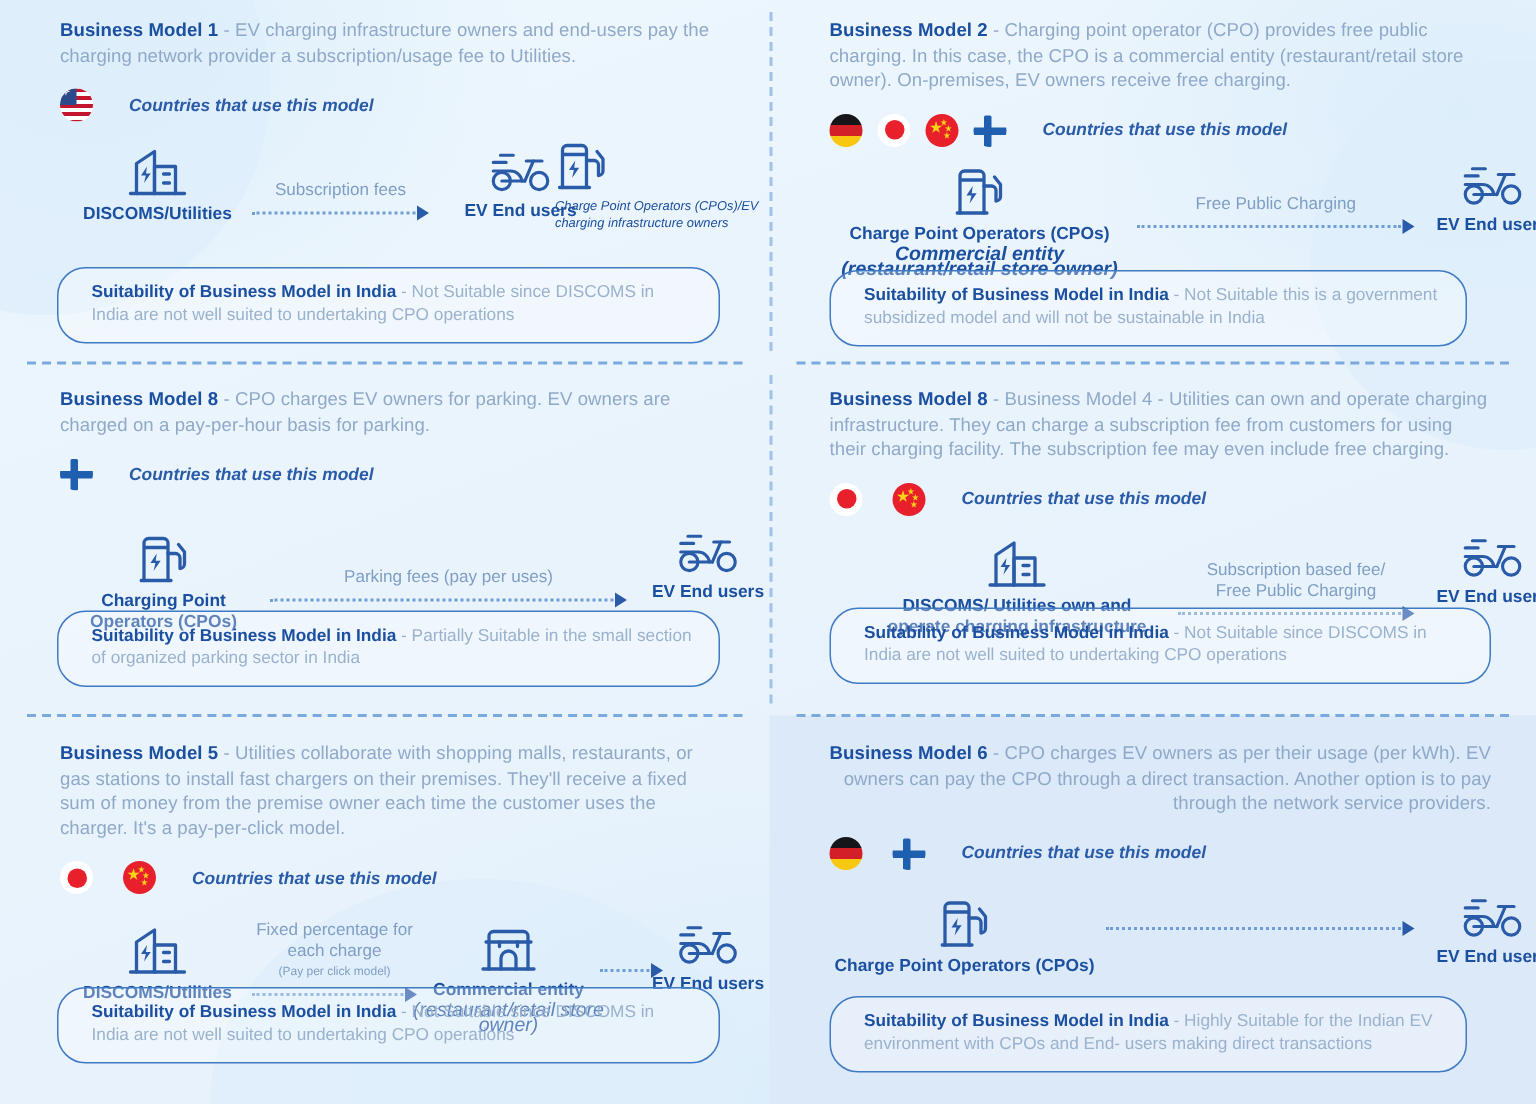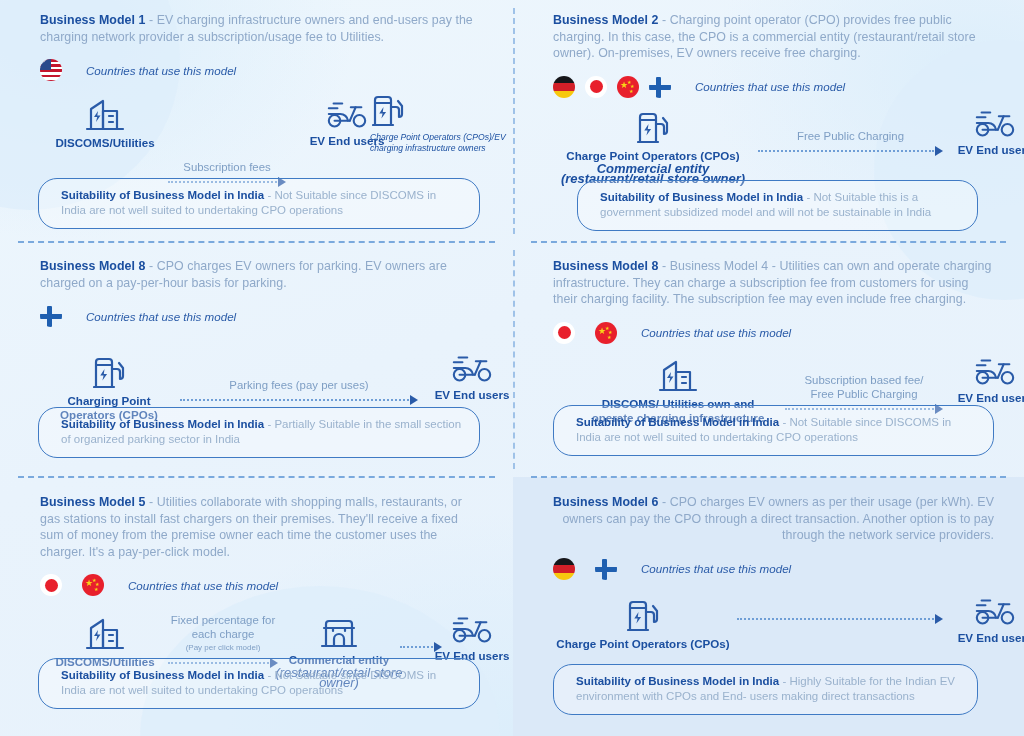--- a/index.html
+++ b/index.html
@@ -50,21 +50,21 @@
     font-size: 12.4px;
     line-height: 16.6px;
     color: #8fa9c9;
     letter-spacing: .05px;
     max-width: 452px;
   }
   .desc b { color: #1b4fa0; font-weight: bold; }
 
   .countries-row {
     display: flex; align-items: center; gap: 10px;
-    margin-top: 13px; height: 24px;
+    margin-top: 13px; height: 24px; font-weight: bold;
   }
   .countries-label {
     font-size: 11.6px; font-style: italic; color: #2a5ba8;
     margin-left: 14px; white-space: nowrap;
   }
 
   
   .flag { width: 22px; height: 22px; border-radius: 50%; overflow: hidden;
           position: relative; flex: 0 0 auto; }
   .flag-us { background: #fff; }
@@ -165,21 +165,21 @@
                 <path d="M18 31V13h14v18"></path>
                 <path d="M2 31h36"></path>
                 <path d="M24 18h4M24 24h4"></path>
               </g>
               <path d="M13 13l-4 6h3.2l-1.2 5 4.5-6.4h-3.2z" fill="#2a5ba8"></path>
             </svg>
           </span>
           <div class="ttl">DISCOMS/Utilities</div>
         </div>
 
-        <div class="conn" style="left:128px; top:22px; width:118px;margin-top:40px;">
+        <div class="conn" style="left:128px; top:22px; width:118px;">
           <div class="lbl">Subscription fees</div>
           <div class="arrow">
               <span class="dots"></span>
               <span class="head"></span>
             </div>
         </div>
 
         <div class="node" style="left:248px; top:0px; width:118px;">
           <span class="ico">
             <svg width="44" height="32" viewBox="0 0 46 32" style="margin:0 auto;">
@@ -277,21 +277,21 @@
                   <path d="M32 9h6"></path>
                 <path d="M4 16h12a8 8 0 0 1 8 7"></path>
                   <path d="M4 10h9M9 5h9"></path>
               </g>
             </svg>
           </span>
           <div class="ttl">EV End users</div>
         </div>
       </div>
 
-      <div class="pill" style="top:180px; left:40px; right:46px;margin-left:24px;">
+      <div class="pill" style="top:180px; left:40px; right:46px;">
         <b>Suitability of Business Model in India</b>
         <span>- Not Suitable this is a government subsidized model and will not be sustainable in India</span>
       </div>
     </div>
 
     <div class="cell" style="padding-top:16px;">
       <div class="hdiv"></div>
       <p class="desc">
         <b>Business Model 8</b>
         <span> - <span>CPO charges EV owners for parking. EV owners are charged on a pay-per-hour basis for parking.</span></span>

